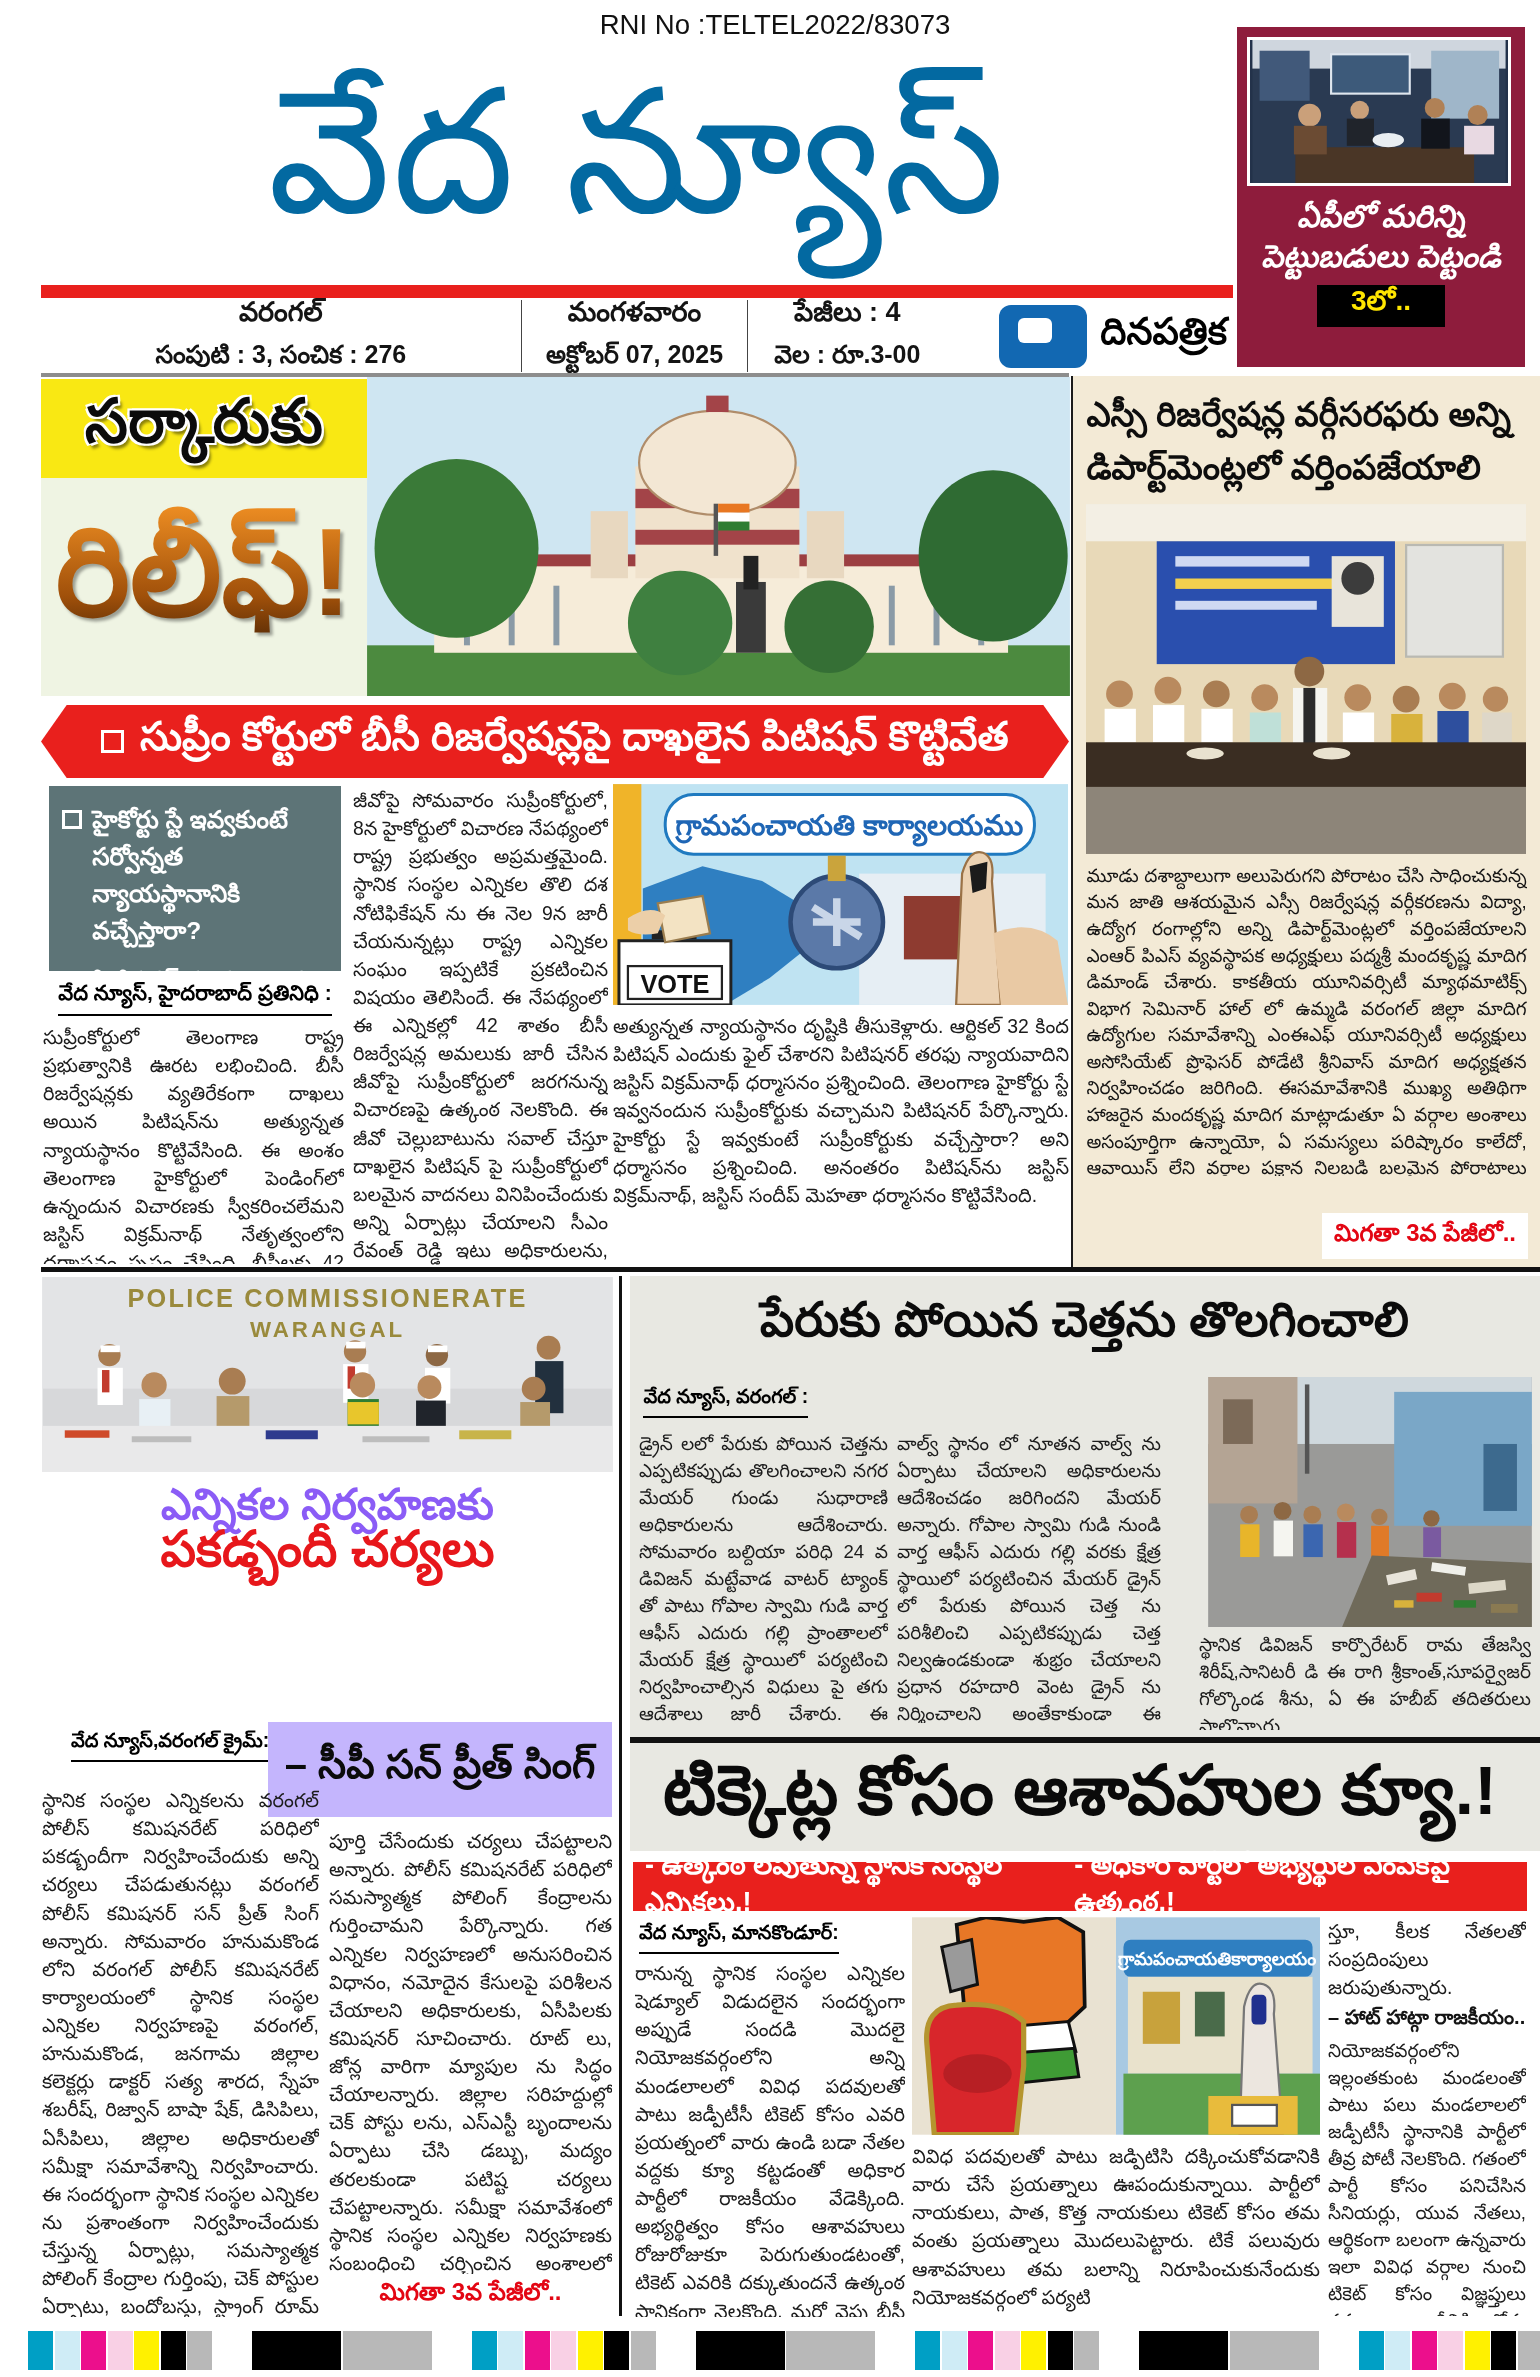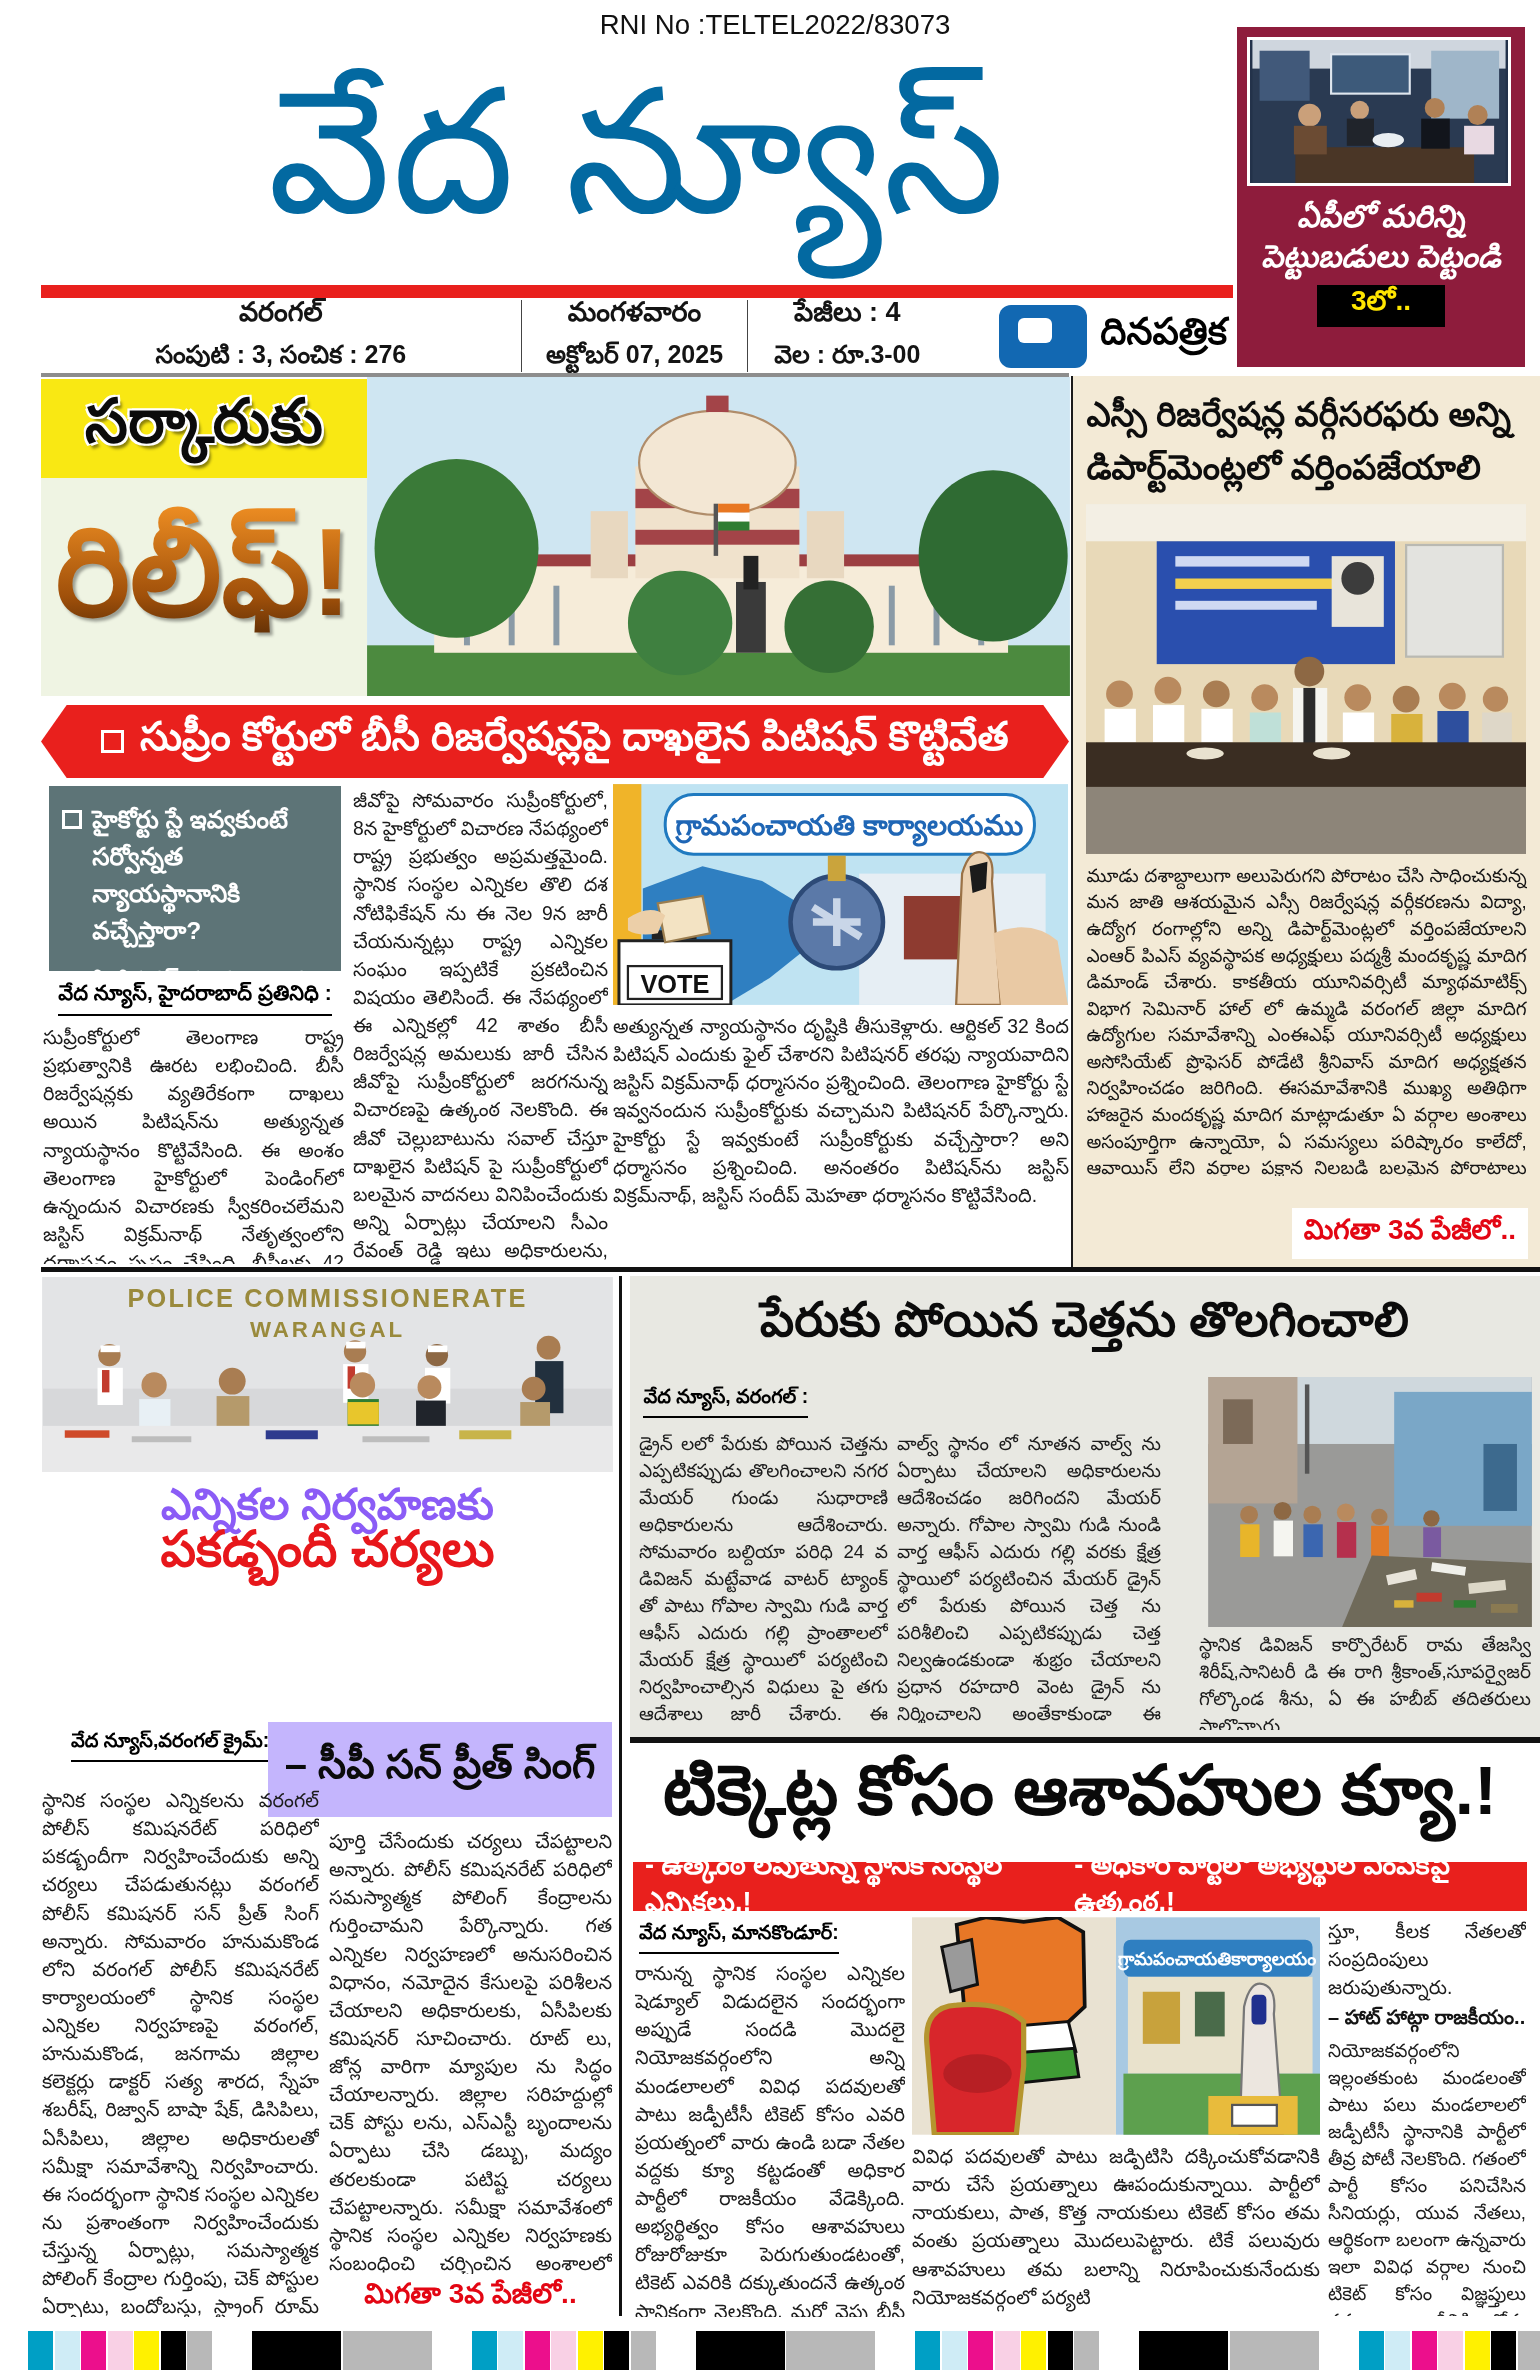--- a/index.html
+++ b/index.html
@@ -4,21 +4,21 @@
 <style>
   * { margin:0; padding:0; box-sizing:border-box; }
   html,body { background:#ffffff; }
   body { width:1541px; height:2377px; position:relative; font-family:"Liberation Sans", sans-serif; color:#141414; overflow:hidden; }
   .abs { position:absolute; }
   .center { text-align:center; }
   .jtext { text-align:justify; overflow:hidden; }
   .bodytext { font-size:19.4px; line-height:1.45; color:#1b1b1b; }
   .byline-wrap { font-size:21px; font-weight:bold; color:#000; }
   .byline-wrap span { display:inline-block; border-bottom:2.2px solid #000; padding-bottom:3.7px; }
-  .chip-red { color:#e30613; font-weight:bold; font-size:28px; }
+  .chip-red { color:#e30613; font-weight:bold; font-size:24px; }
 
   
   .rni { left:477px; top:9px; width:596px; font-size:27.6px; color:#111; }
   .masthead { left:41px; top:22.4px; width:1192px; height:261px; font-size:173px; font-weight:normal;
               color:#0369a1; text-align:center; line-height:261px; letter-spacing:1.5px; overflow:hidden; }
   .masthead-underline { left:41px; top:285px; width:1192px; height:13.4px; background:#e9201d; }
   .infobar { left:41px; top:300px; width:1192px; height:72px; display:flex; align-items:stretch; }
   .infocell { display:flex; flex-direction:column; justify-content:center; text-align:center; padding:1.5px 6px; }
   .infocell .l1 { font-size:27px; font-weight:bold; }
   .infocell .l2 { font-size:25px; font-weight:bold; margin-top:6px; }
@@ -81,21 +81,21 @@
   .police-headline { left:42px; top:1523px; width:571px; font-size:50px; font-weight:bold; color:#e7171b; line-height:1.05; }
   .police-byline { left:71px; top:1729px; width:209px; }
   .police-attr { left:268px; top:1722px; width:344px; height:95px; background:#c4b5fd;
         display:flex; align-items:center; justify-content:center; }
   .police-attr span { font-size:40px; font-weight:bold; color:#0b0b0b; }
   .police-col1 { left:42px; top:1786px; width:277px; height:531px; }
   .police-col2 { left:329px; top:1827px; width:283px; height:447px; }
   .police-chip { left:329px; top:2278px; width:283px; text-align:center; }
 
   
-  .garbage { left:630px; top:1276px; width:911px; height:461px; background:#e8e8e2; }
+  .garbage { left:630px; top:1276px; width:911px; height:575px; background:#e8e8e2; }
   .garbage-headline { position:absolute; left:7.5px; top:16.4px; width:894px; text-align:center;
         font-size:48px; font-weight:bold; color:#0b0b0b; }
   .garbage-byline { position:absolute; left:13.4px; top:109px; }
   .garbage-col1 { position:absolute; left:9px; top:155px; width:249px; height:292px; font-size:18.6px; }
   .garbage-col2 { position:absolute; left:267px; top:155px; width:264px; height:292px; font-size:18.6px; }
   .garbage-col3 { position:absolute; left:569px; top:356px; width:332px; height:98px; font-size:18.6px; }
   .garbage-photo { position:absolute; left:578px; top:101px; }
 
   
   .ticket-headline { left:633px; top:1753px; width:894px; font-size:69px; font-weight:bold; color:#0a0a0a; line-height:1.1; }

